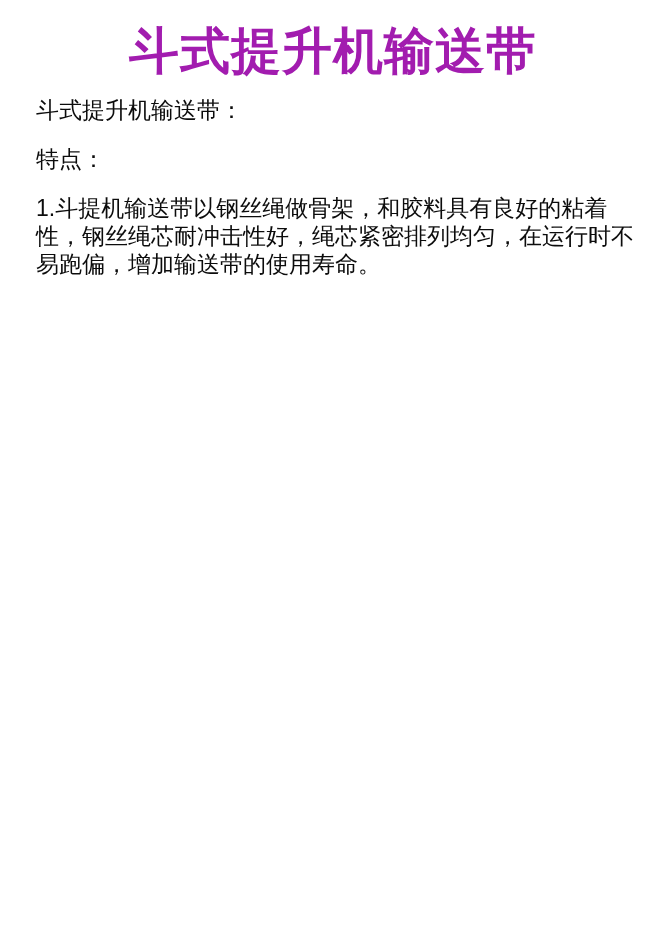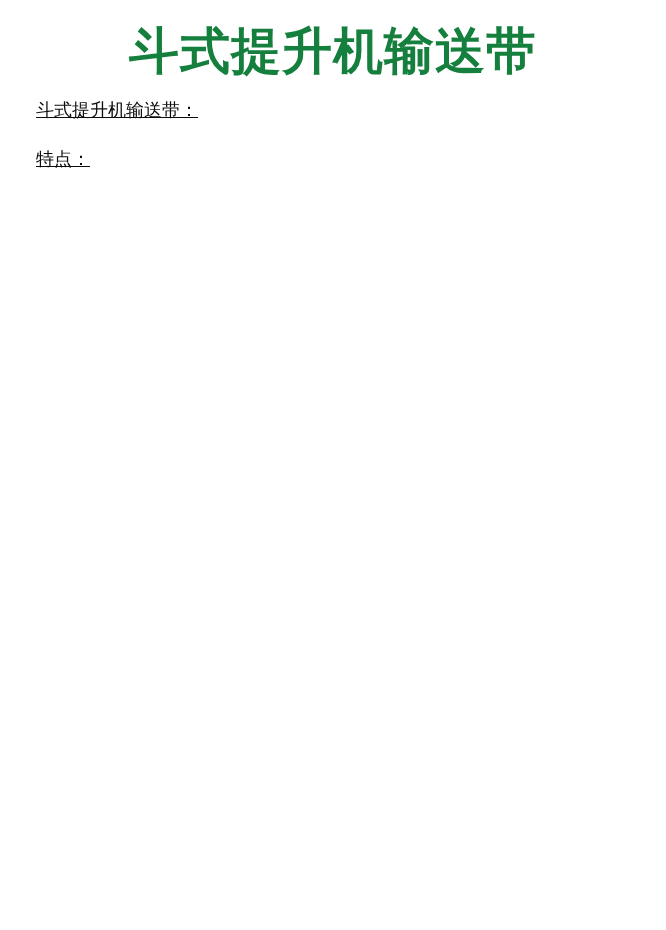--- a/index.html
+++ b/index.html
@@ -2,36 +2,37 @@
 <html><head>
 <meta charset="utf-8">
 <style>
   html,body{margin:0;padding:0;background:#fff;}
   .page{
     position:relative;width:666px;height:930px;background:#ffffff;overflow:hidden;
     font-family:"Liberation Sans","DejaVu Sans",sans-serif;color:#111;
   }
   .main-title{
     margin:0;padding-top:22px;text-align:center;
-    font-size:50px;line-height:58px;font-weight:700;color:#15803d;letter-spacing:1px;
+    font-size:50px;line-height:58px;font-weight:700;color:#a21caf;letter-spacing:1px;
   }
   .content{position:absolute;left:36px;right:28px;top:96px;}
-  .content p{margin:0 0 21px;font-size:18px;line-height:28px;color:#0c0c0c;text-decoration:underline;}
+  .content p{margin:0 0 21px;font-size:23px;line-height:28px;color:#0c0c0c;}
   .gallery{position:absolute;left:0;top:648px;width:666px;height:230px;}
 </style>
 </head>
 <body>
 
 <div class="page">
 
   <h1 class="main-title">斗式提升机输送带</h1>
 
   <div class="content">
     <p>斗式提升机输送带：</p>
     <p>特点：</p>
+    <p>1.斗提机输送带以钢丝绳做骨架，和胶料具有良好的粘着性，钢丝绳芯耐冲击性好，绳芯紧密排列均匀，在运行时不易跑偏，增加输送带的使用寿命。</p>
   </div>
 
   <div class="gallery">
 
     
     
 
     
     
 

